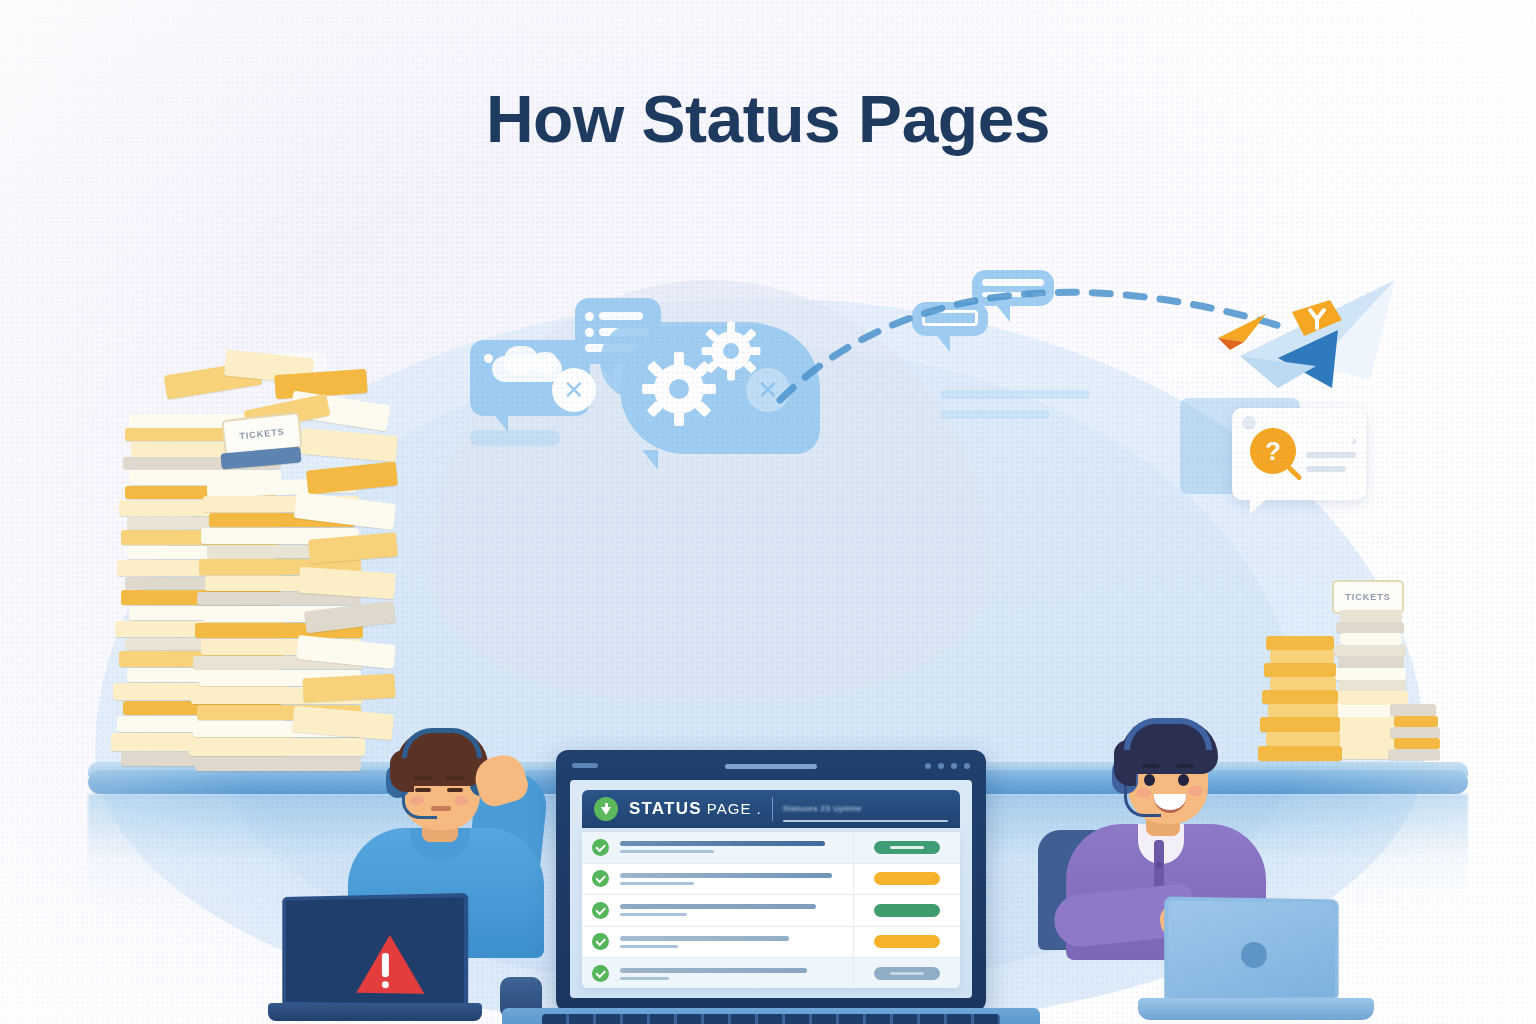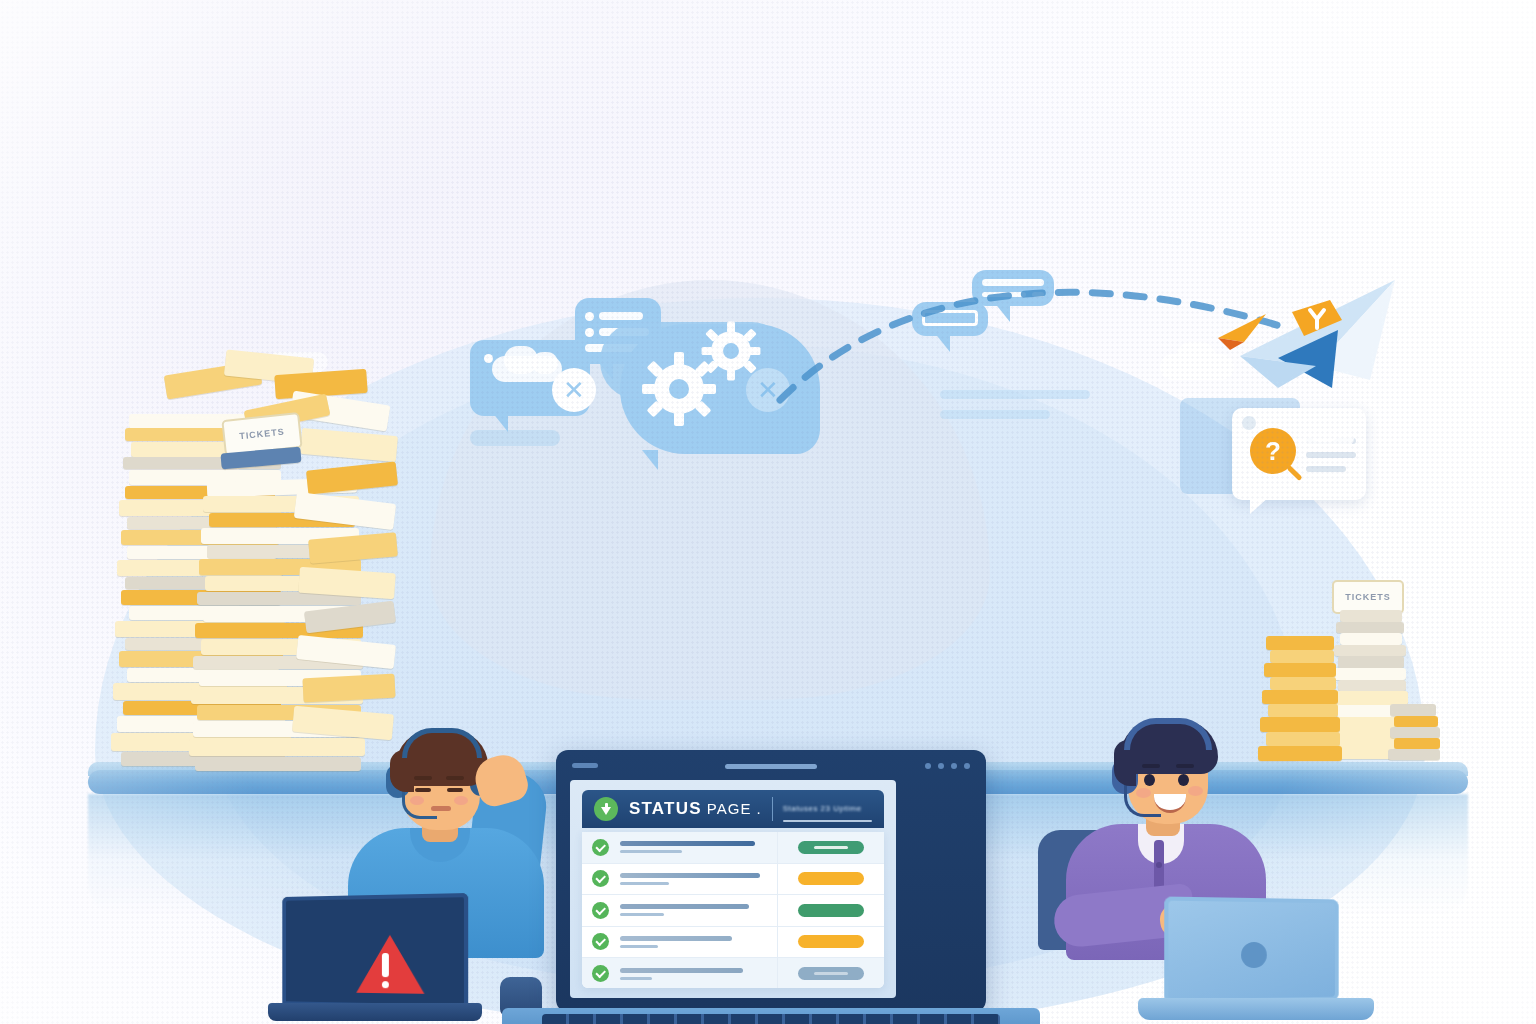--- a/index.html
+++ b/index.html
@@ -100,21 +100,21 @@
 
   
   .big{position:absolute;left:556px;top:500px;width:430px;height:318px;z-index:30;}
   .big .shell{position:absolute;left:0;top:0;width:430px;height:262px;
      background:linear-gradient(180deg,#20406d 0%,#1b3760 100%);
      border-radius:12px;box-shadow:0 8px 26px rgba(30,60,110,.30);}
   .big .bezel-dots{position:absolute;right:16px;top:13px;display:flex;gap:7px;}
   .big .bezel-dots i{width:6px;height:6px;border-radius:50%;background:#5d86b8;display:block;}
   .big .bezel-bar{position:absolute;left:50%;transform:translateX(-50%);top:14px;width:92px;height:5px;border-radius:3px;background:#7fa4cf;}
   .big .bezel-l{position:absolute;left:16px;top:13px;width:26px;height:5px;border-radius:3px;background:#5d86b8;}
-  .big .screen{position:absolute;left:14px;top:30px;width:326px;height:218px;
+  .big .screen{position:absolute;left:14px;top:30px;width:402px;height:218px;
      background:linear-gradient(180deg,#dce9f6,#cfe1f3);border-radius:4px;overflow:hidden;}
   .big .base{position:absolute;left:-54px;top:258px;width:538px;height:44px;
      background:linear-gradient(180deg,#6ea6d8 0%,#5590c6 60%,#3f77ae 100%);
      border-radius:6px 6px 16px 16px;}
   .kb{position:absolute;left:40px;top:6px;width:458px;height:26px;
      background:#254b7c;border-radius:4px;
      background-image:repeating-linear-gradient(90deg,#1d3e6b 0 24px,#3a639a 24px 27px),
                       repeating-linear-gradient(0deg,#1d3e6b 0 6px,#355c92 6px 7px);}
 
   
@@ -228,20 +228,21 @@
      display:flex;align-items:center;justify-content:center;color:#fff;font-size:26px;font-weight:700;}
   .magn-h{position:absolute;width:5px;height:18px;background:#f5a623;border-radius:3px;transform:rotate(-45deg);}
   .cardln{position:absolute;height:6px;background:#dde6ef;border-radius:3px;}
 </style>
 </head>
 <body>
 
 <div class="stage">
 
   <div class="title-wrap">
+    <div class="title-line t-navy">How Status Pages</div>
   </div>
 
   <div class="scene">
 
     <div class="bg-arc"></div>
     <div class="bg-arc2"></div>
     <div class="bg-arc3"></div>
 
     <div class="soft" style="left:250px;top:300px;width:120px;height:10px;"></div>
     <div class="soft" style="left:250px;top:322px;width:90px;height:10px;"></div>

